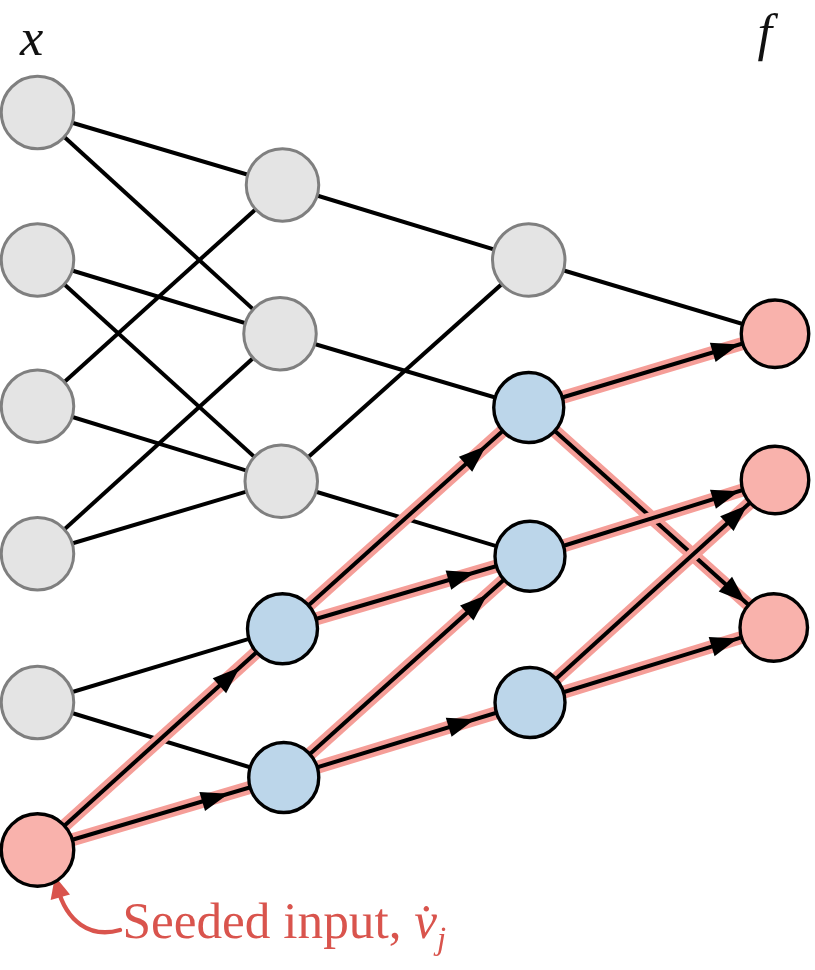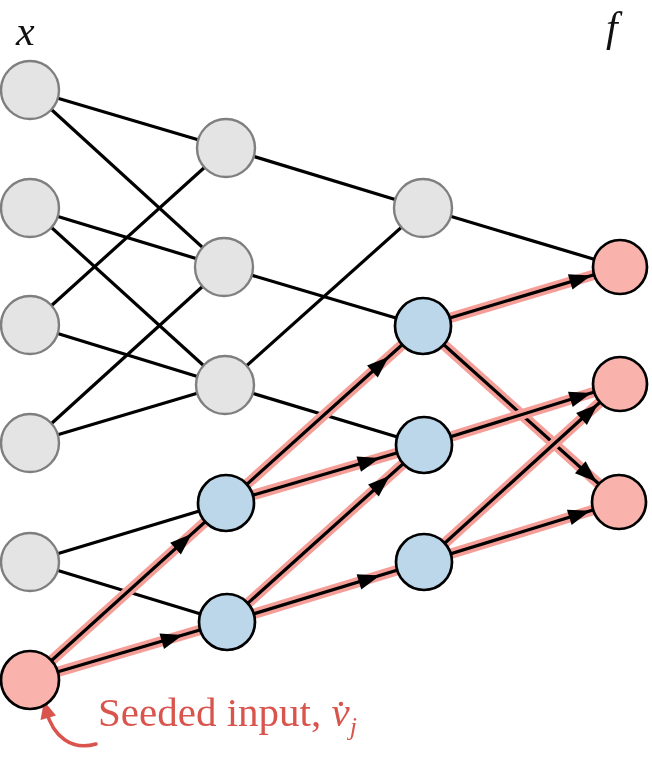--- a/index.html
+++ b/index.html
@@ -16,21 +16,21 @@
     font-style:italic;
     font-size:42px;
     color:#111111;
     line-height:1;
     user-select:none;
   }
   .label-x{left:16px;top:10px;}
   .label-f{left:606px;top:6px;}
   .annotation{
     position:absolute;
-    left:98px;top:692px;
+    left:98px;top:716px;
     font-size:41px;
     line-height:1;
     white-space:nowrap;
   }
   .annotation .mvar{font-style:italic;}
   .annotation sub{
     font-style:italic;
     font-size:26px;
     line-height:0;
     vertical-align:-0.35em;

